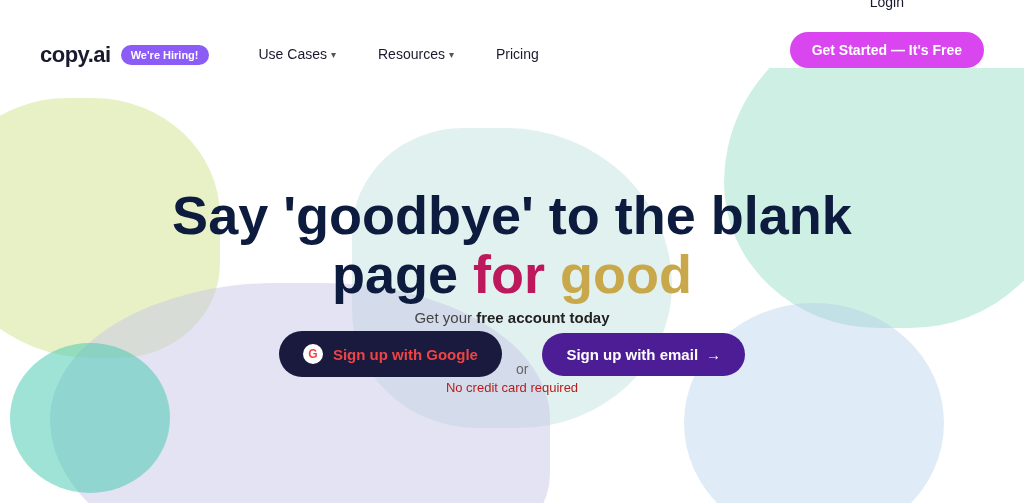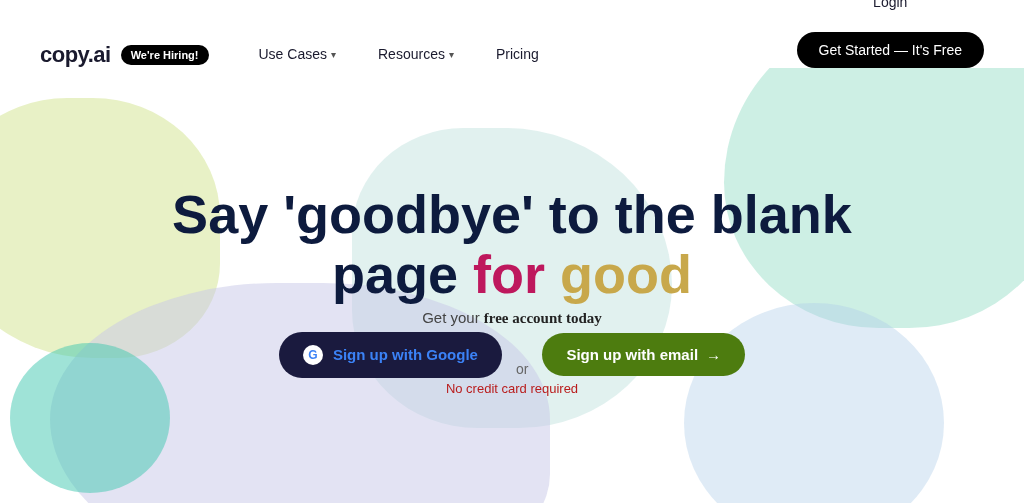--- a/index.html
+++ b/index.html
@@ -11,21 +11,21 @@
       align-items: flex-end;
       padding: 0 40px;
       height: 68px;
       background: #fff;
       position: relative;
       z-index: 10;
     }
     .nav-left { display: flex; align-items: center; gap: 10px; }
     .logo { font-weight: 800; font-size: 22px; color: #1a1a2e; letter-spacing: -0.5px; }
     .hiring-badge {
-      background: #000000;
+      background: #8b5cf6;
       color: #fff;
       font-size: 11px;
       font-weight: 600;
       padding: 4px 10px;
       border-radius: 20px;
       white-space: nowrap;
     }
     .nav-links {
       display: flex;
       align-items: center;
@@ -48,24 +48,24 @@
     .chevron { font-size: 10px; color: #555; }
     .nav-right { display: flex; align-items: center; gap: 16px; flex-direction: column; }
     .login-btn {
       font-size: 14px;
       font-weight: 500;
       color: #1a1a2e;
       cursor: pointer;
       padding: 6px 10px;
     }
     .get-started-btn {
-      background: #000000;
+      background: #d946ef;
       color: #fff;
       font-size: 14px;
-      font-weight: 400;
+      font-weight: 700;
       padding: 10px 22px;
       border-radius: 30px;
       cursor: pointer;
       white-space: nowrap;
       border: none;
     }
 
     
     .hero {
       position: relative;
@@ -166,34 +166,34 @@
     }
     .hero-headline .good-text {
       color: #c8a84b;
       text-align: right;
     }
     .hero-subtitle {
       font-size: 15px;
       color: #444;
       margin-top: 4px;
     }
-    .hero-subtitle strong { font-weight: 700; color: #222; font-family: Liberation Serif, serif; }
+    .hero-subtitle strong { font-weight: 700; color: #222; }
 
     .cta-row {
       display: flex;
       align-items: center;
       gap: 14px;
       margin-top: 4px;
     }
     .google-btn {
       display: flex;
       align-items: center;
       gap: 10px;
       background: #1a1a3e;
-      color: #3b82f6;
+      color: #ef4444;
       font-size: 15px;
       font-weight: 600;
       padding: 13px 24px;
       border-radius: 30px;
       cursor: pointer;
       border: none;
       white-space: nowrap;
     }
     .google-icon {
       width: 20px;
@@ -209,21 +209,21 @@
     }
     .or-text {
       font-size: 14px;
       color: #666;
       margin-top: 29px;
     }
     .email-btn {
       display: flex;
       align-items: center;
       gap: 8px;
-      background: #4d7c0f;
+      background: #4c1d95;
       color: #fff;
       font-size: 15px;
       font-weight: 600;
       padding: 13px 24px;
       border-radius: 30px;
       cursor: pointer;
       border: none;
       white-space: nowrap;
     }
     .no-credit {

